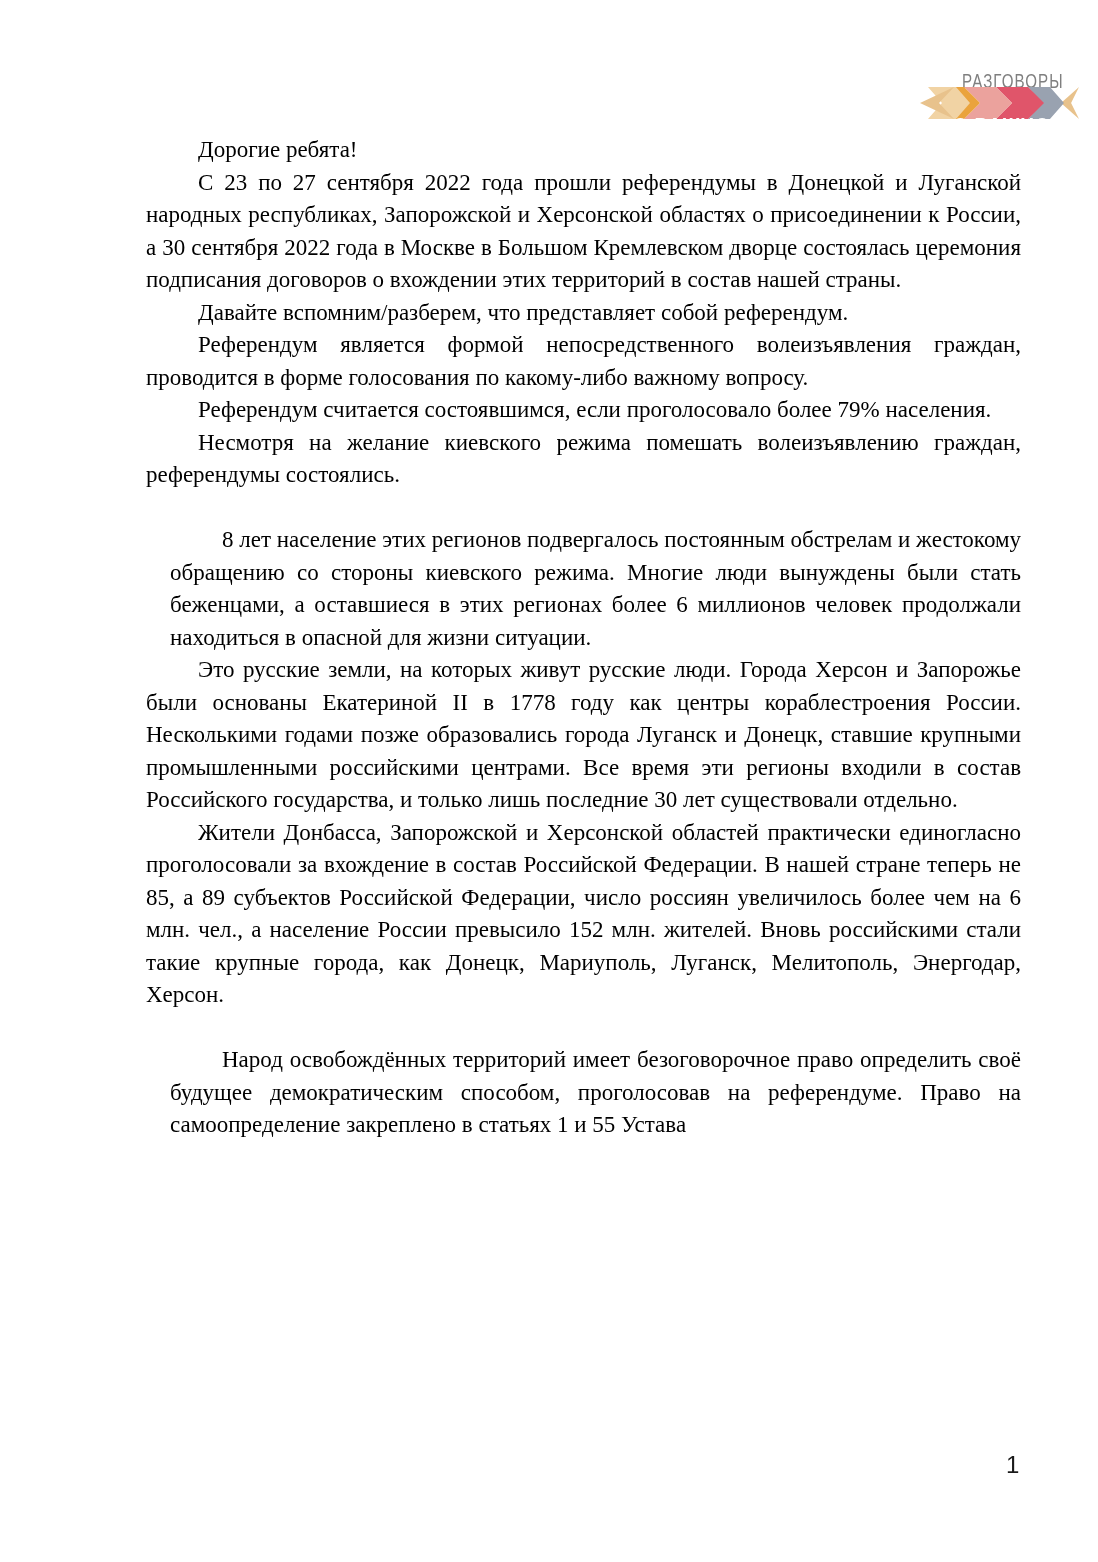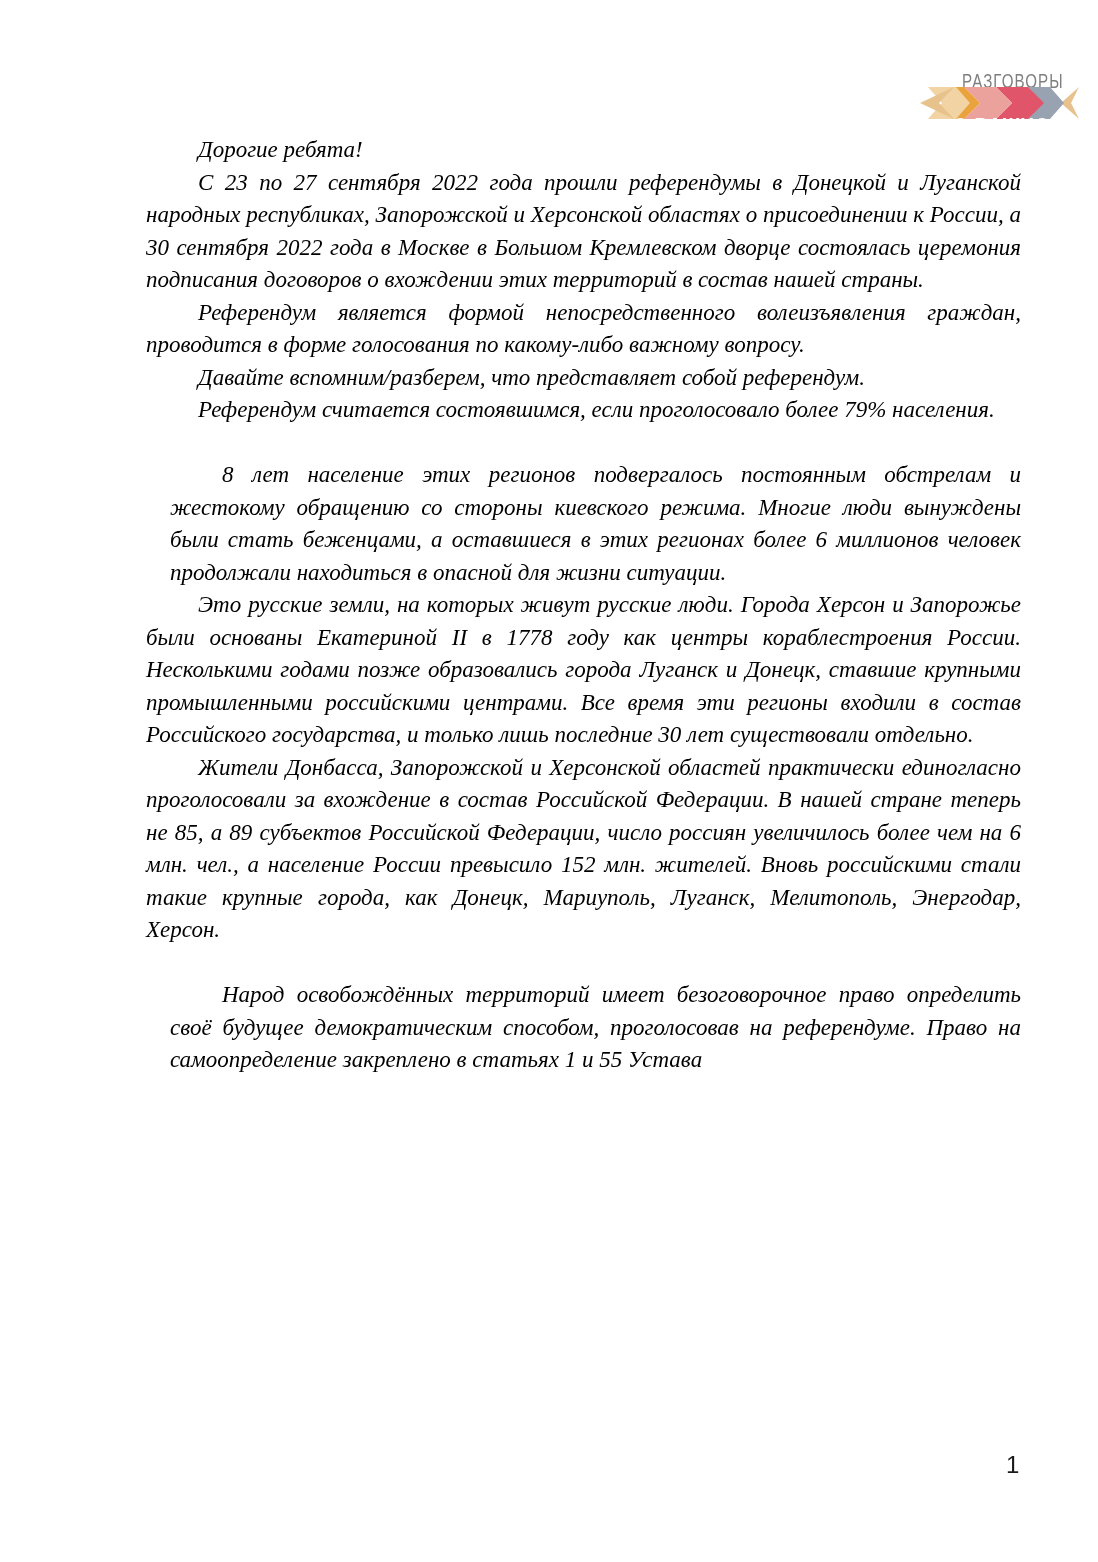--- a/index.html
+++ b/index.html
@@ -40,21 +40,21 @@
     font-family:"Liberation Sans", sans-serif; font-weight:700;
     font-size:26px; line-height:1; letter-spacing:1px;
   }
 
   
   .doc-body {
     position:absolute; left:146px; top:134px; width:875px;
     font-size:23px; line-height:32.5px; color:#000000;
     text-align:justify;
   }
-  .doc-body p { margin:0; text-indent:52px;font-style:italic; }
+  .doc-body p { margin:0; text-indent:52px; }
   .doc-body p.spaced { margin-top:32.5px;margin-left:24px; }
 
   
   .page-number {
     position:absolute; left:1006px; top:1452px;
     font-family:"Liberation Sans", sans-serif;
     font-size:24px; line-height:26px; color:#1a1a1a;
   }
 </style>
 </head>
@@ -76,23 +76,24 @@
       <span class="chev chev-7 chev-arrow-left" style="background-color: rgb(232, 194, 140);"></span>
       <div class="logo-subtitle-wrap">
         <span class="logo-subtitle" style="color: rgb(255, 255, 255);">О ВАЖНОМ</span>
       </div>
     </div>
   </div>
 
   <div class="doc-body">
     <p>Дорогие ребята!</p>
     <p>С 23 по 27 сентября 2022 года прошли референдумы в Донецкой и Луганской народных республиках, Запорожской и Херсонской областях о присоединении к России, а 30 сентября 2022 года в Москве в Большом Кремлевском дворце состоялась церемония подписания договоров о вхождении этих территорий в состав нашей страны.</p>
+    <p>Давайте вспомним/разберем, что представляет собой референдум.</p>
     <p>Референдум является формой непосредственного волеизъявления граждан, проводится в форме голосования по какому-либо важному вопросу.</p>
-    <p>Давайте вспомним/разберем, что представляет собой референдум.</p>
     <p>Референдум считается состоявшимся, если проголосовало более 79% населения.</p>
+    <p>Несмотря на желание киевского режима помешать волеизъявлению граждан, референдумы состоялись.</p>
     <p class="spaced">8 лет население этих регионов подвергалось постоянным обстрелам и жестокому обращению со стороны киевского режима. Многие люди вынуждены были стать беженцами, а оставшиеся в этих регионах более 6 миллионов человек продолжали находиться в опасной для жизни ситуации.</p>
     <p>Это русские земли, на которых живут русские люди. Города Херсон и Запорожье были основаны Екатериной II в 1778 году как центры кораблестроения России. Несколькими годами позже образовались города Луганск и Донецк, ставшие крупными промышленными российскими центрами. Все время эти регионы входили в состав Российского государства, и только лишь последние 30 лет существовали отдельно.</p>
     <p>Жители Донбасса, Запорожской и Херсонской областей практически единогласно проголосовали за вхождение в состав Российской Федерации. В нашей стране теперь не 85, а 89 субъектов Российской Федерации, число россиян увеличилось более чем на 6 млн. чел., а население России превысило 152 млн. жителей. Вновь российскими стали такие крупные города, как Донецк, Мариуполь, Луганск, Мелитополь, Энергодар, Херсон.</p>
     <p class="spaced">Народ освобождённых территорий имеет безоговорочное право определить своё будущее демократическим способом, проголосовав на референдуме. Право на самоопределение закреплено в статьях  1 и 55 Устава</p>
   </div>
 
   <div class="page-number">1</div>
 
 </div>
 

